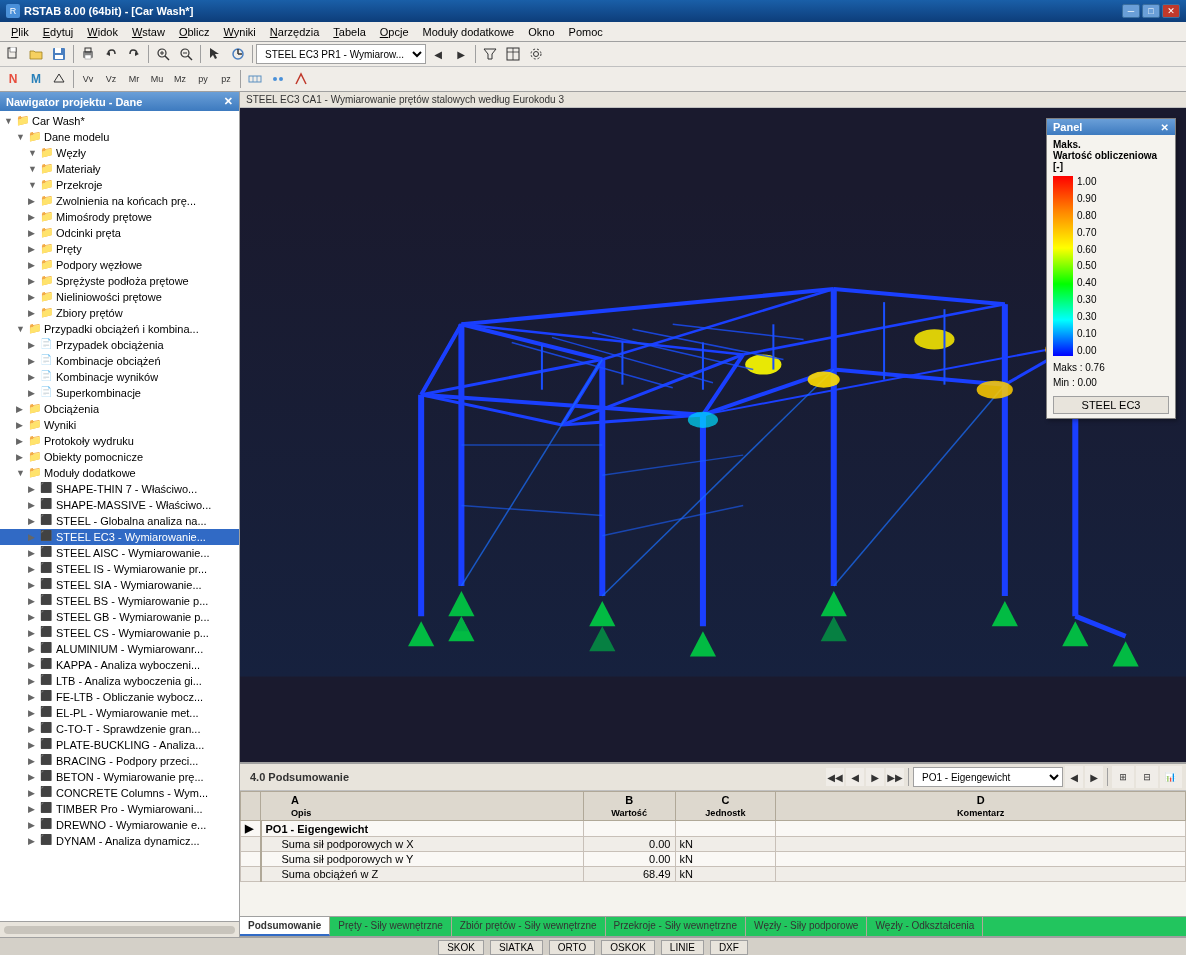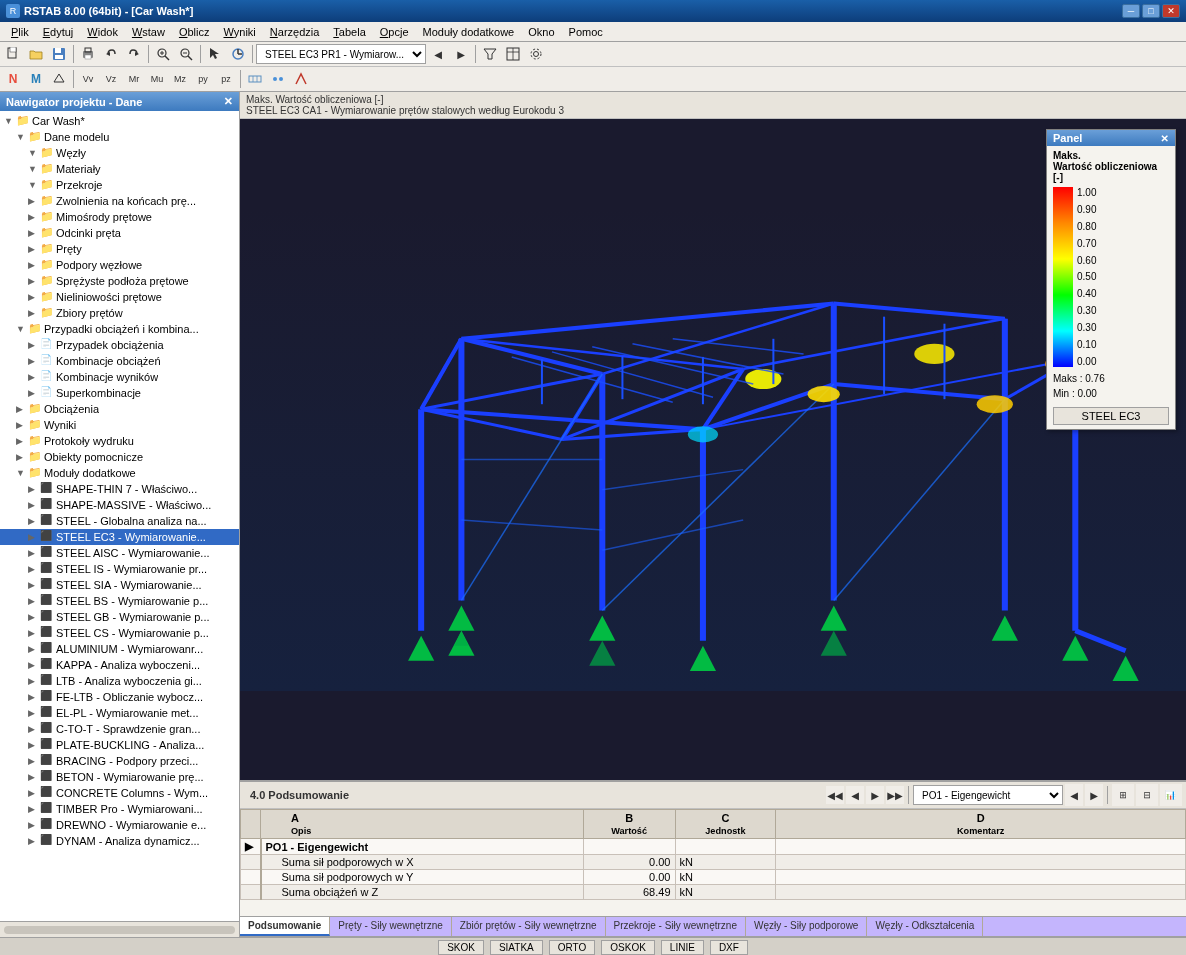--- a/index.html
+++ b/index.html
@@ -63,34 +63,34 @@
     .nav-label { font-size: 11px; overflow: hidden; text-overflow: ellipsis; }
     .indent-1 { padding-left: 16px; }
     .indent-2 { padding-left: 28px; }
 
     
     .viewport-container { flex: 1; display: flex; flex-direction: column; overflow: hidden; }
     .viewport-header { background: #e8e4dc; padding: 2px 6px; font-size: 10px; color: #333; border-bottom: 1px solid #c0c0c0; }
     .viewport { flex: 1; position: relative; background: #1a1a2e; overflow: hidden; }
 
     
-    .bottom-panel { height: 157px; background: #f5f3ee; border-top: 2px solid #a0a0a0; display: flex; flex-direction: column; }
+    .bottom-panel { height: 175px; background: #f5f3ee; border-top: 2px solid #a0a0a0; display: flex; flex-direction: column; }
     .bottom-toolbar { background: #e8e4dc; padding: 2px 4px; display: flex; align-items: center; gap: 2px; border-bottom: 1px solid #c0c0c0; }
     .bottom-title { font-size: 11px; font-weight: bold; color: #333; padding: 0 6px; }
     .bottom-table { flex: 1; overflow: auto; }
     table { width: 100%; border-collapse: collapse; font-size: 11px; }
     th { background: #ddd8ce; border: 1px solid #b0a898; padding: 2px 4px; text-align: center; font-size: 11px; }
     td { border: 1px solid #c8c0b8; padding: 1px 4px; }
     tr:nth-child(even) td { background: #f0ede8; }
     tr:nth-child(odd) td { background: #faf8f5; }
     .row-header { background: #ddd8ce; border-right: 2px solid #b0a898; width: 20px; }
     .group-row td { background: #c8d8e8; font-weight: bold; }
 
     
-    .tab-bar { display: flex; background: #c4b5fd; border-top: 1px solid #a0a0a0; border-bottom: 1px solid #a0a0a0; overflow-x: auto; }
+    .tab-bar { display: flex; background: #22c55e; border-top: 1px solid #a0a0a0; border-bottom: 1px solid #a0a0a0; overflow-x: auto; }
     .tab { padding: 3px 8px; font-size: 10px; cursor: pointer; border-right: 1px solid #b0a898; white-space: nowrap; color: #333; }
     .tab.active { background: white; border-bottom: 2px solid #316ac5; font-weight: bold; }
 
     
     .status-bar { display: flex; align-items: center; justify-content: center; background: #d4d0c8; border-top: 1px solid #a0a0a0; height: 20px; gap: 8px; }
     .status-btn { padding: 1px 8px; background: #e8e4dc; border: 1px solid #a0a0a0; font-size: 10px; cursor: pointer; }
 
     
     .legend-panel {
       position: absolute; right: 10px; top: 10px;
@@ -524,21 +524,20 @@
         </div>
       </div>
 
     <div style="display:flex; border-top:1px solid #a0a0a0; height:16px; align-items:center; background:#e8e4dc;">
       <div style="flex:1; height:8px; background:#c8c4bc; margin:0 4px; border-radius:4px;"></div>
     </div>
   </div>
 
   <div class="viewport-container">
     <div class="viewport-header">
-      <div>Maks. Wartość obliczeniowa [-]</div>
       <div>STEEL EC3 CA1 - Wymiarowanie prętów stalowych według Eurokodu 3</div>
     </div>
 
     <div class="viewport">
 
       <svg class="structure-svg" viewBox="0 0 940 480" xmlns="http://www.w3.org/2000/svg">
         <defs>
           <linearGradient id="bgGrad" x1="0%" y1="0%" x2="0%" y2="100%">
             <stop offset="0%" style="stop-color:#1a1a2e"></stop>
             <stop offset="100%" style="stop-color:#16213e"></stop>

